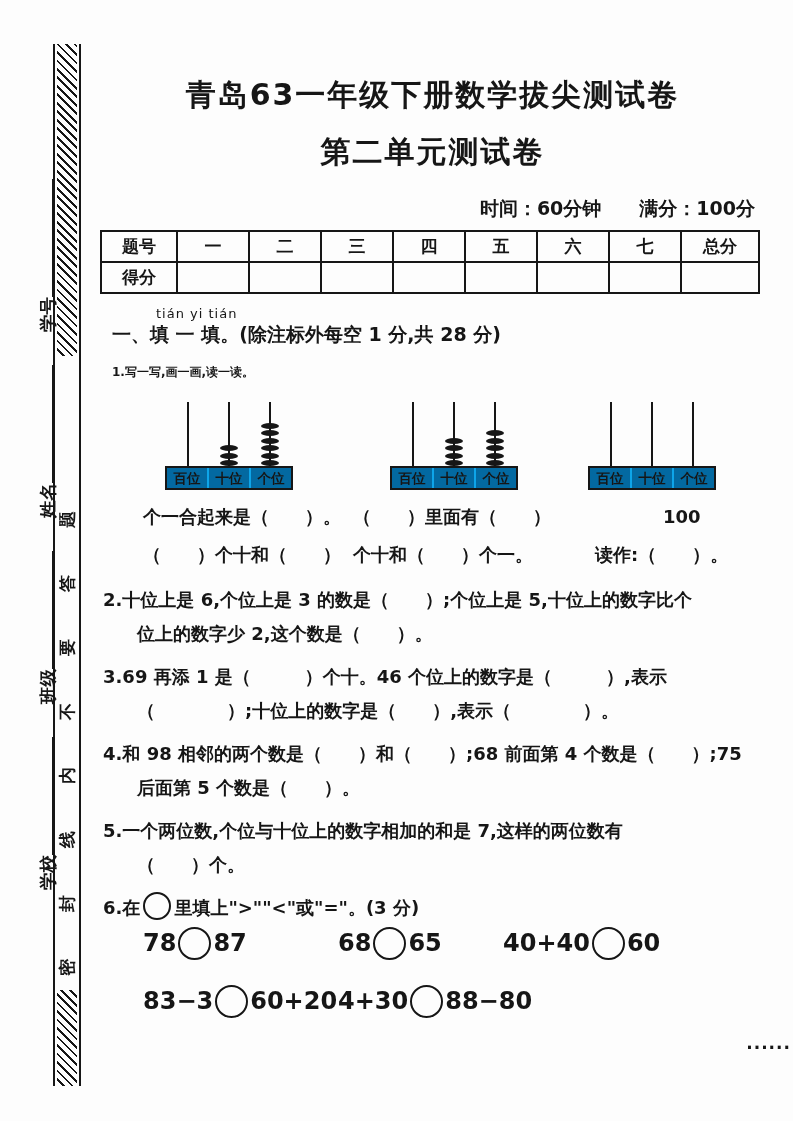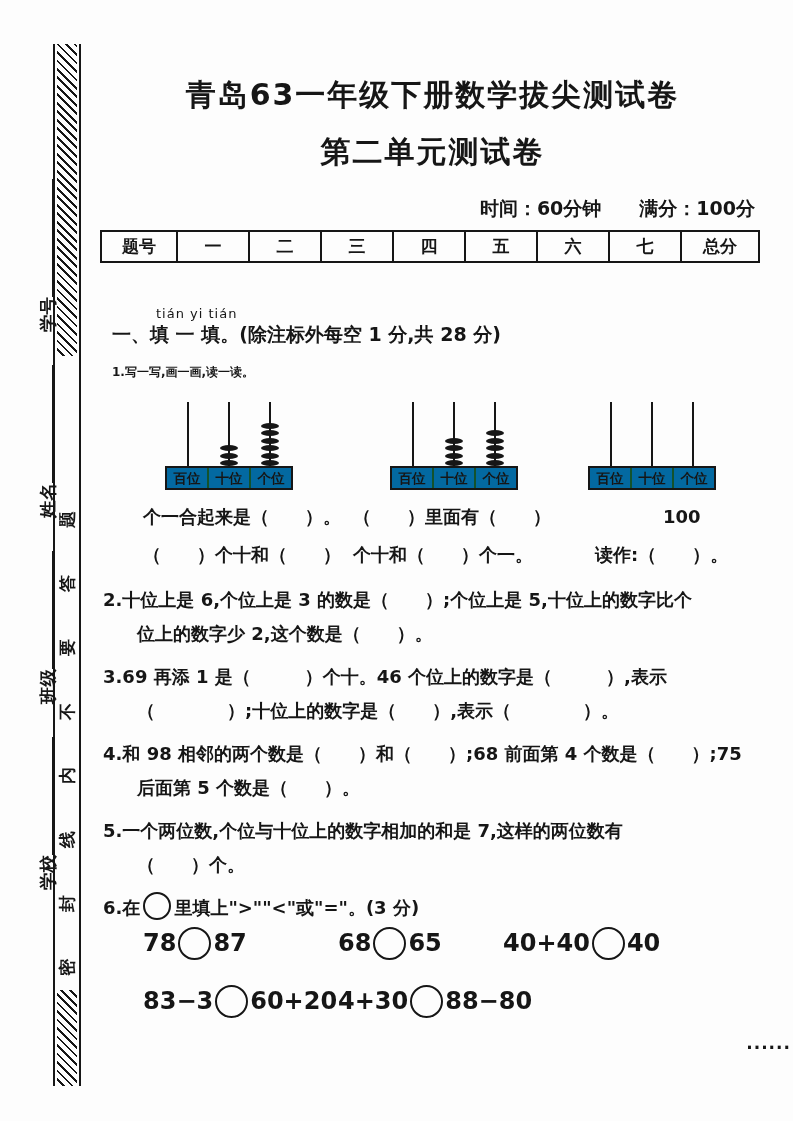--- a/index.html
+++ b/index.html
@@ -47,21 +47,21 @@
   
   .abacus{position:absolute;display:flex;flex-direction:column;align-items:center;}
   .rods{display:flex;}
   .rod-cell{width:41px;height:64px;position:relative;}
   .rod-line{position:absolute;left:50%;top:0;bottom:-1px;width:2.5px;margin-left:-1.25px;background:#161616;}
   .beads{position:absolute;bottom:0;left:50%;transform:translateX(-50%);
     display:flex;flex-direction:column;align-items:center;}
   .bead{width:18px;height:6px;background:#161616;border-radius:50%;margin-top:1.5px;}
   .places{display:flex;border:2px solid #161616;background:#0369a1;}
   .place{width:40px;height:20px;line-height:20px;text-align:center;
-    font-size:13.5px;font-weight:bold;border-left:2px solid #14532d;}
+    font-size:13.5px;font-weight:bold;border-left:2px solid #0ea5e9;}
   .place:first-child{border-left:none;}
   #ab1{left:165px;top:402px;} #ab2{left:390px;top:402px;} #ab3{left:588px;top:402px;}
 
   
   .ab-ans{position:absolute;top:498px;left:95px;width:680px;
     font-size:18px;font-weight:bold;}
   .ab-col{position:absolute;top:0;}
   .ab-col div{line-height:38px;white-space:nowrap;}
   .ab-col1{left:48px;} .ab-col2{left:258px;} .ab-col3{left:500px;}
   .ab-col3 .c3l1{padding-left:68px;}
@@ -111,20 +111,31 @@
           <td class="corner">题号</td>
           <td class="qcol">一</td>
           <td class="qcol">二</td>
           <td class="qcol">三</td>
           <td class="qcol">四</td>
           <td class="qcol">五</td>
           <td class="qcol">六</td>
           <td class="qcol">七</td>
           <td class="tcol">总分</td>
         </tr>
+        <tr>
+          <td class="corner">得分</td>
+          <td class="qcol"></td>
+          <td class="qcol"></td>
+          <td class="qcol"></td>
+          <td class="qcol"></td>
+          <td class="qcol"></td>
+          <td class="qcol"></td>
+          <td class="qcol"></td>
+          <td class="tcol"></td>
+        </tr>
       </tbody>
   </table>
 
   <div class="sec1">
     <span>一、</span><span class="ruby-wrap"><span class="pinyin">tián yi tián</span><span>填 一 填</span></span><span>。(除注标外每空 1 分,共 28 分)</span>
   </div>
 
   <div class="q1">1.写一写,画一画,读一读。</div>
 
   <div class="abacus" id="ab1">
@@ -262,21 +273,21 @@
           <span>87</span>
         </div>
         <div class="cmp-item">
           <span>68</span>
           <span class="cmp-circle"></span>
           <span>65</span>
         </div>
         <div class="cmp-item">
           <span>40+40</span>
           <span class="cmp-circle"></span>
-          <span>40</span>
+          <span>60</span>
         </div>
       </div>
       <div class="cmp-row">
         <div class="cmp-item">
           <span>83−3</span>
           <span class="cmp-circle"></span>
           <span>60+20</span>
         </div>
         <div class="cmp-item">
           <span>4+30</span>

